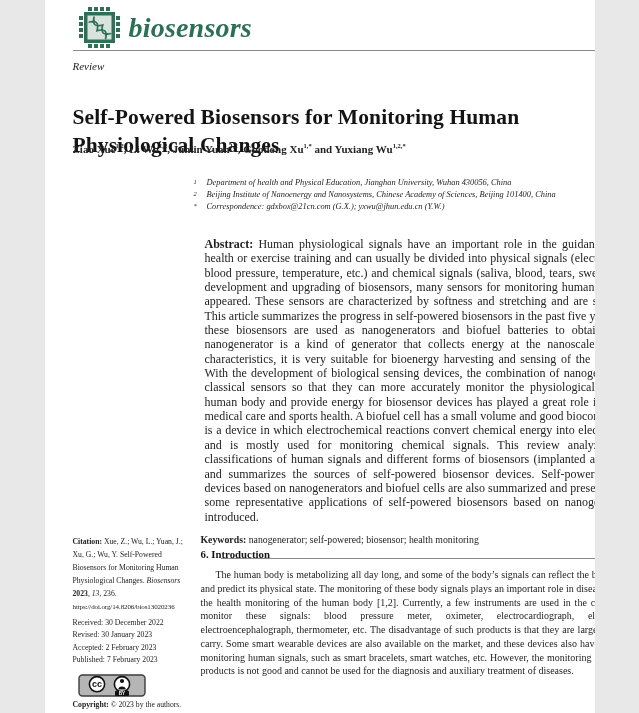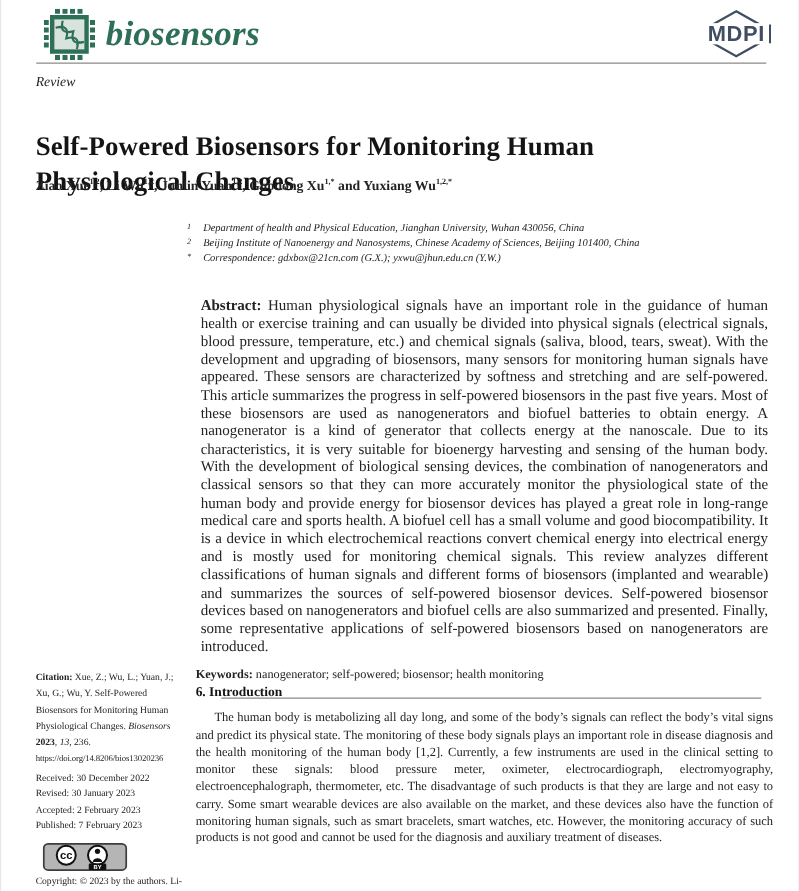--- a/index.html
+++ b/index.html
@@ -1,18 +1,18 @@
 <!DOCTYPE html>
 <html><head>
 <meta charset="utf-8">
 <style>
   html,body{margin:0;padding:0;background:#e8e8e8;}
   .page{
     position:relative;
-    width:638px;height:713px;
+    width:550px;height:713px;
     background:#ffffff;
     overflow:hidden;
     font-family:"Liberation Serif", serif;
     color:#232323;
     margin:0 auto;
   }
   
   .brand{position:absolute;left:34px;top:7px;display:flex;align-items:center;gap:9px;}
   .wordmark{
     font-size:28px;font-weight:bold;font-style:italic;
@@ -41,21 +41,21 @@
   .kw{font-size:9.8px;line-height:14.35px;margin:9px 0 0 0;}
   .rule-kw{margin:11px 0 0 20px;width:432px;height:1px;background:#8a8a8a;border:0;}
   
   .citation{position:absolute;left:28px;top:535px;width:117px;font-size:7.7px;line-height:13.1px;}
   .citation .it{font-style:italic;}
   .citation .bd{font-weight:bold;font-family:Liberation Serif, serif;}
   .citation .doi{font-size:7px;letter-spacing:-.1px;}
   .history{position:absolute;left:28px;top:617px;width:120px;font-size:7.7px;line-height:12.4px;}
   .ccbadge{position:absolute;left:33px;top:674px;}
   .copyright{position:absolute;left:28px;top:699px;width:120px;font-size:7.7px;line-height:12px;}
-  .copyright b{font-weight:normal;}
+  .copyright b{font-weight:bold;}
   
   .intro{position:absolute;left:156px;top:548px;width:462px;}
   .intro h2{font-size:10.8px;margin:0 0 8px 0;font-weight:bold;color:#141414;}
   .intro p{font-size:10px;line-height:13.75px;text-align:justify;margin:0;text-indent:15px;}
 </style>
 </head>
 <body>
 
 <div class="page">
 

